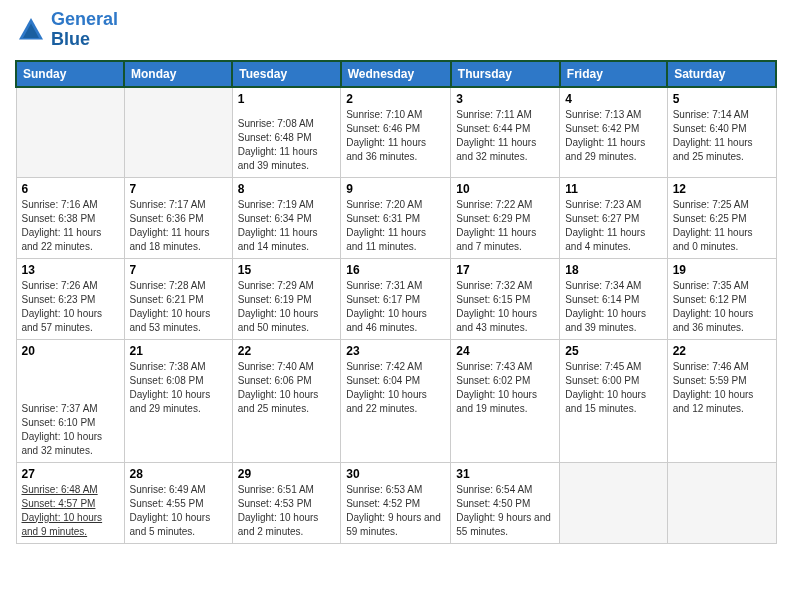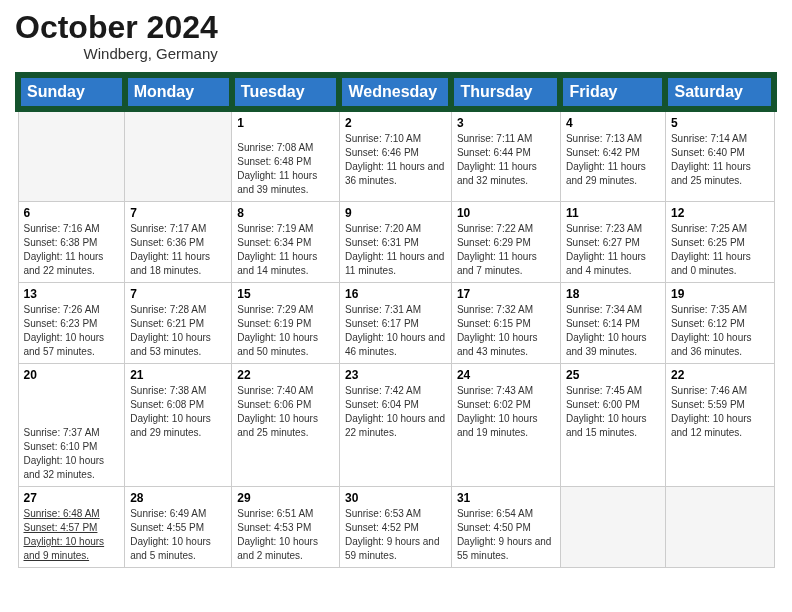--- a/index.html
+++ b/index.html
@@ -54,25 +54,25 @@
       color: #333;
     }
     .calendar {
       width: 100%;
       border-collapse: collapse;
       border: 1px solid #ccc;
     }
     .calendar th {
       background: #2e78c8;
       color: #fff;
-      font-size: 16px;
+      font-size: 12px;
       font-weight: bold;
       text-align: left;
       padding: 5px 6px;
-      border: 6px solid #14532d;
+      border: 2px solid #14532d;
     }
     .calendar td {
       border: 1px solid #ccc;
       vertical-align: top;
       padding: 4px 5px;
       width: 113px;
       min-height: 80px;
       background: #fff;
       font-size: 10.5px;
       color: #333;
@@ -97,23 +97,29 @@
     }
     .row-alt td:not(.empty) {
       background: #f0f4fa;
     }
   </style>
 </head>
 <body>
 
 <div class="page">
   <div class="header">
-    <div class="title-block">
-      <div class="month-title">October 2024</div>
-      <div class="subtitle">Windberg, Germany</div>
+    <div class="logo">
+      <svg class="logo-icon" viewBox="0 0 40 40">
+        <polygon points="20,5 35,32 5,32" fill="#2e78c8"></polygon>
+        <polygon points="20,12 30,30 10,30" fill="#1a5fa0"></polygon>
+      </svg>
+      <div class="logo-text">
+        <div><span>General</span></div>
+        <div><span style="color:#1a5fa0;">Blue</span></div>
+      </div>
     </div>
   </div>
 
   <table class="calendar">
     <thead>
       <tr>
       <th>Sunday</th>
           <th>Monday</th>
           <th>Tuesday</th>
           <th>Wednesday</th>

